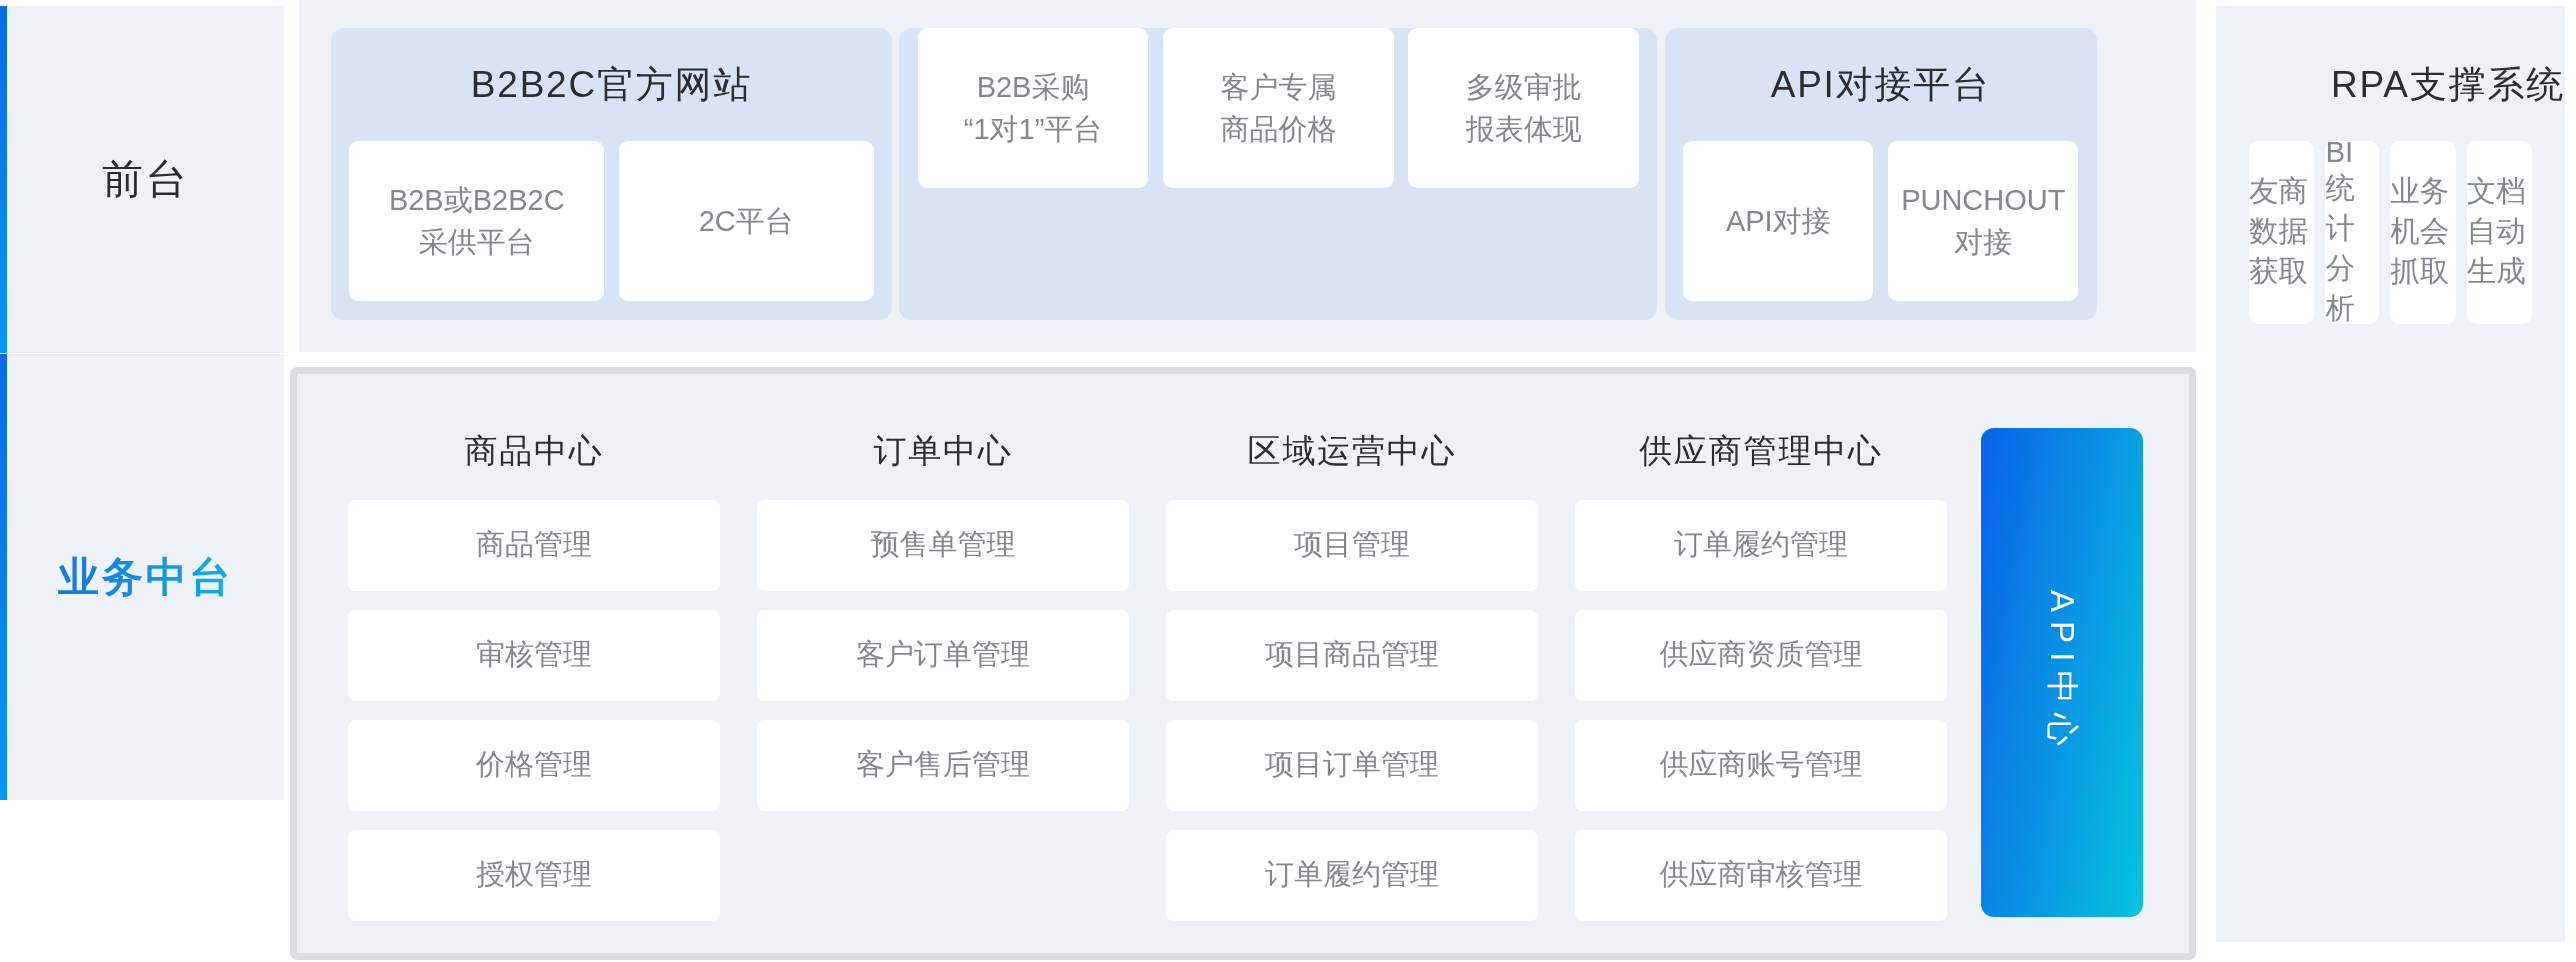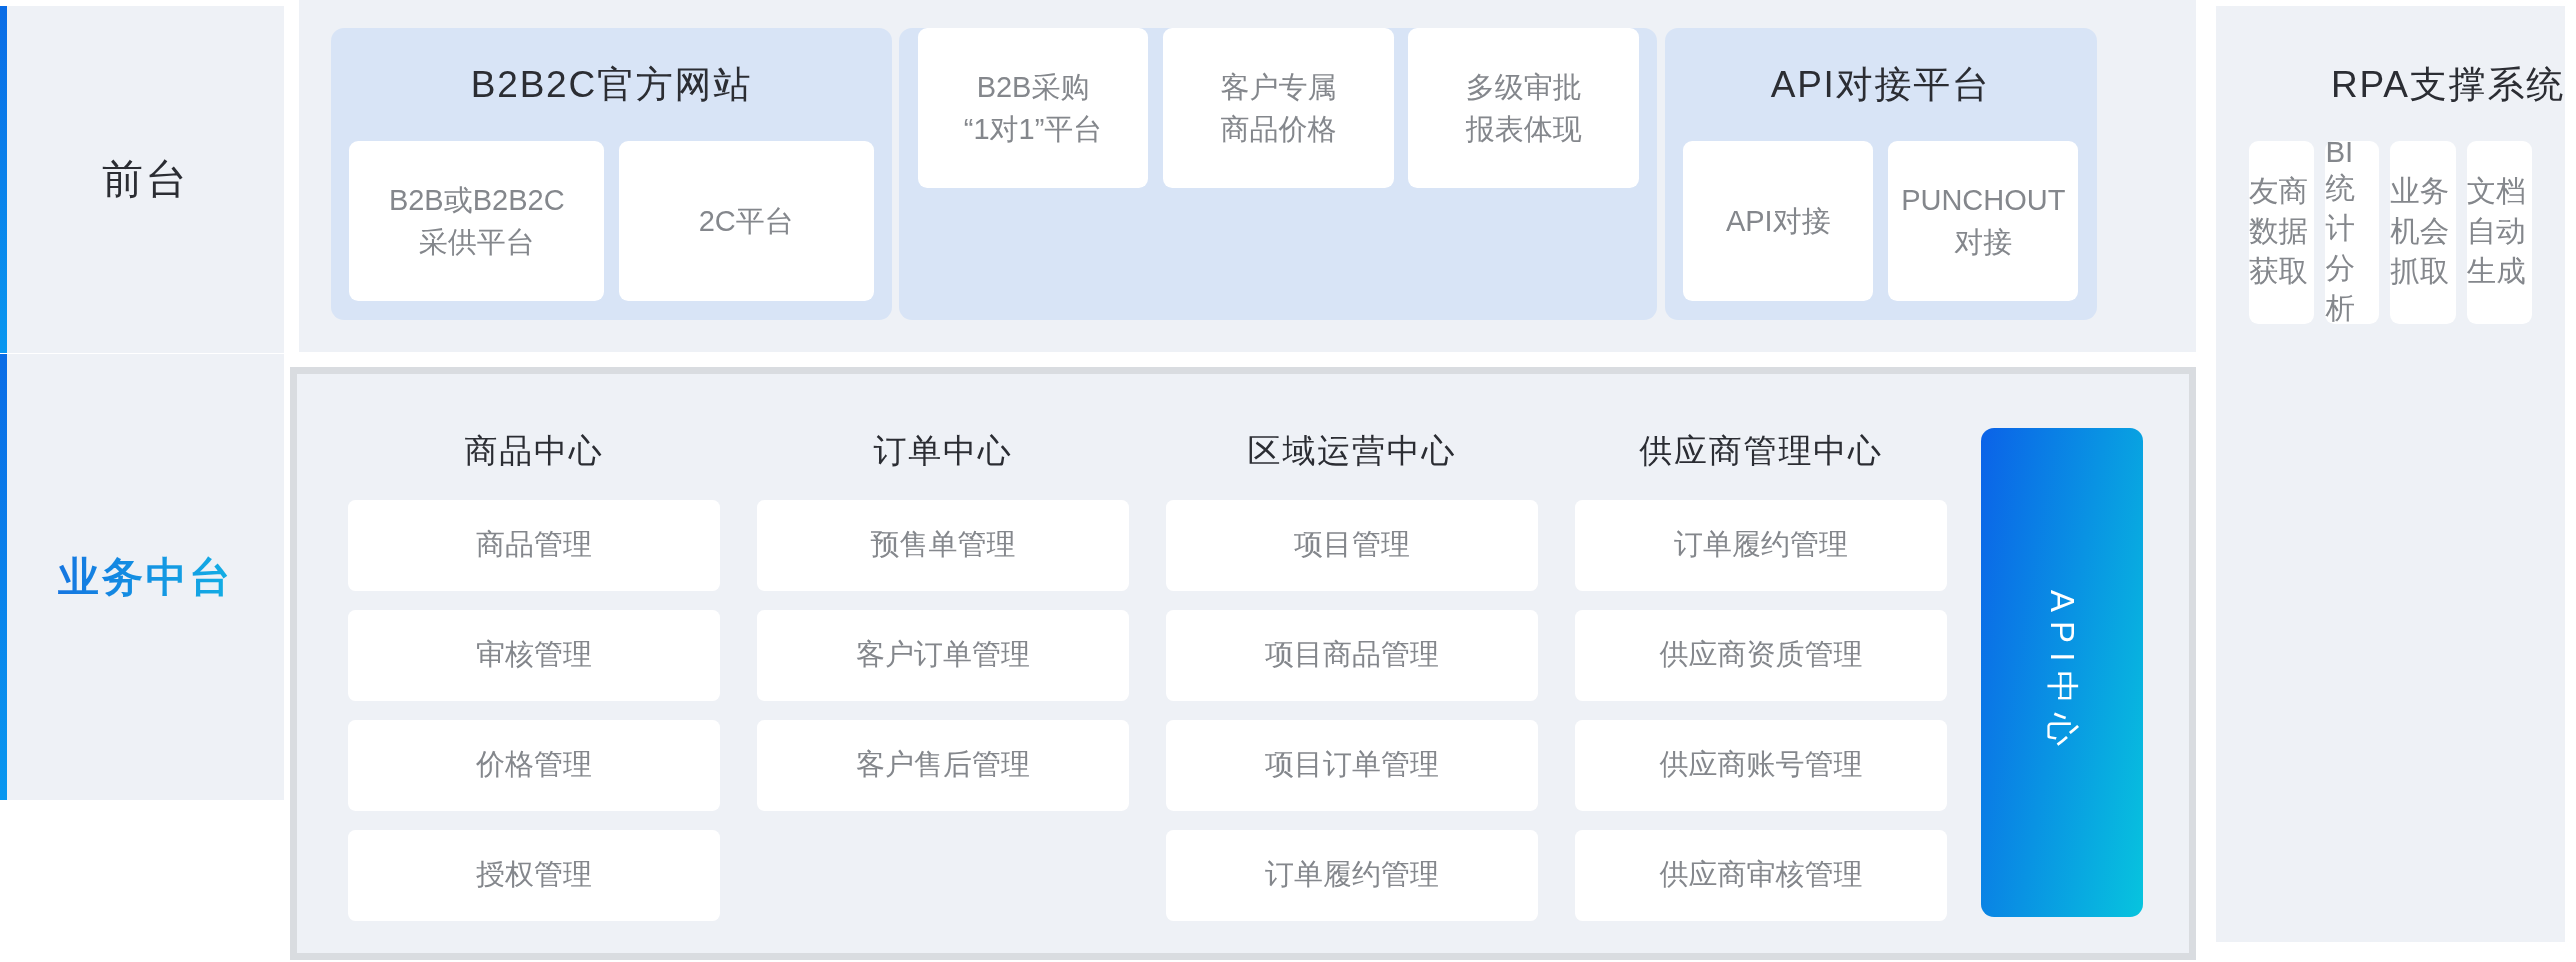--- a/index.html
+++ b/index.html
@@ -31,21 +31,21 @@
   .group-cards { display:flex; gap:14.8px; }
   .gcard { flex:1; background:#ffffff; border-radius:9.2px; height:160px;
            display:flex; align-items:center; justify-content:center;
            text-align:center; font-size:29px; line-height:42px; color:#84878c; }
   #group-b2b2c { width:561px; }
   #group-b2bmall { width:758px; }
   #group-apiplatform { width:432px; }
 
   
   #bottom-box { position:absolute; left:290px; top:367px; width:1906px; height:593px;
-                background:#eef1f6; border:7.4px solid #d9dce0; border-radius:0;
+                background:#eef1f6; border:7.4px solid #d9dce0; border-radius:7px;
                 display:flex; padding-left:51px; }
   .bcol { width:372px; flex:none; }
   .bcol + .bcol { margin-left:37px; }
   .bcol-title { margin-top:57px; height:39px; line-height:39px; text-align:center;
                 font-size:33px; color:#2b2d33; font-weight:500; letter-spacing:1.8px; }
   .bcol-cards { margin-top:29.5px; display:flex; flex-direction:column; gap:19px; }
   .bcard { height:91px; background:#ffffff; border-radius:7.4px;
            display:flex; align-items:center; justify-content:center;
            font-size:29px; color:#84878c; }
   .api-bar { margin-left:34px; margin-top:54px; width:162px; height:489px; flex:none;

